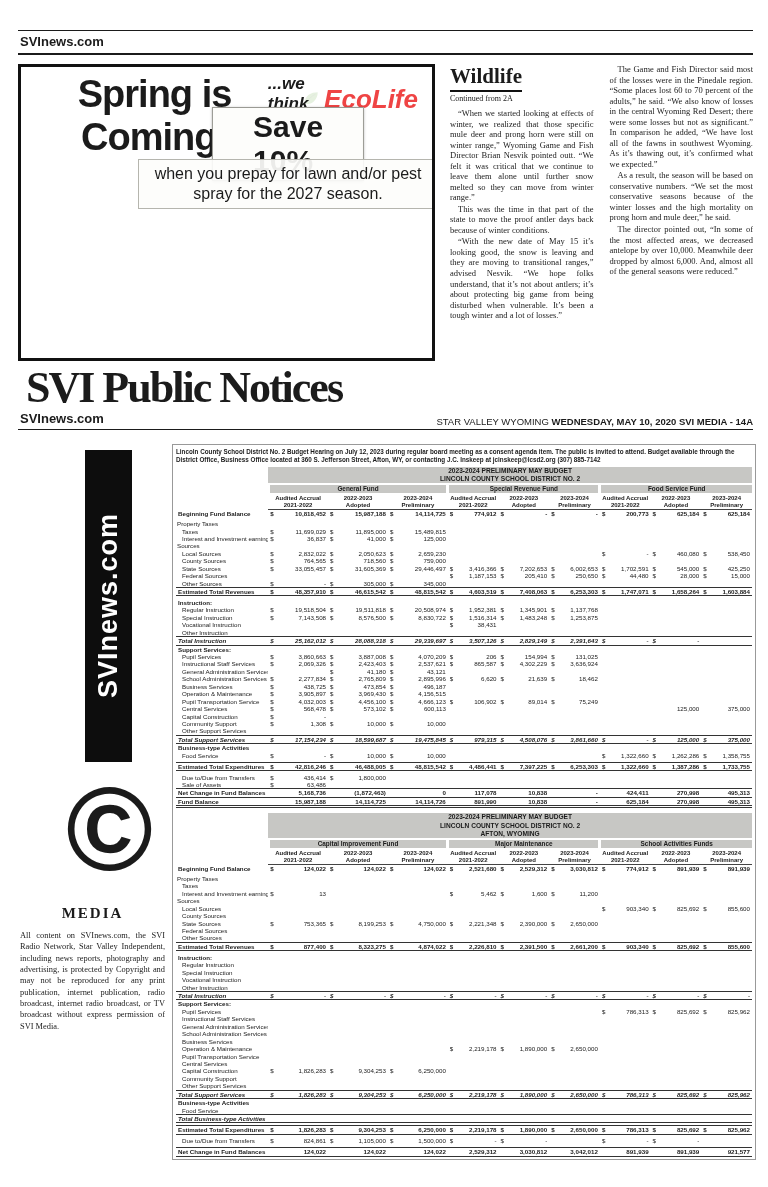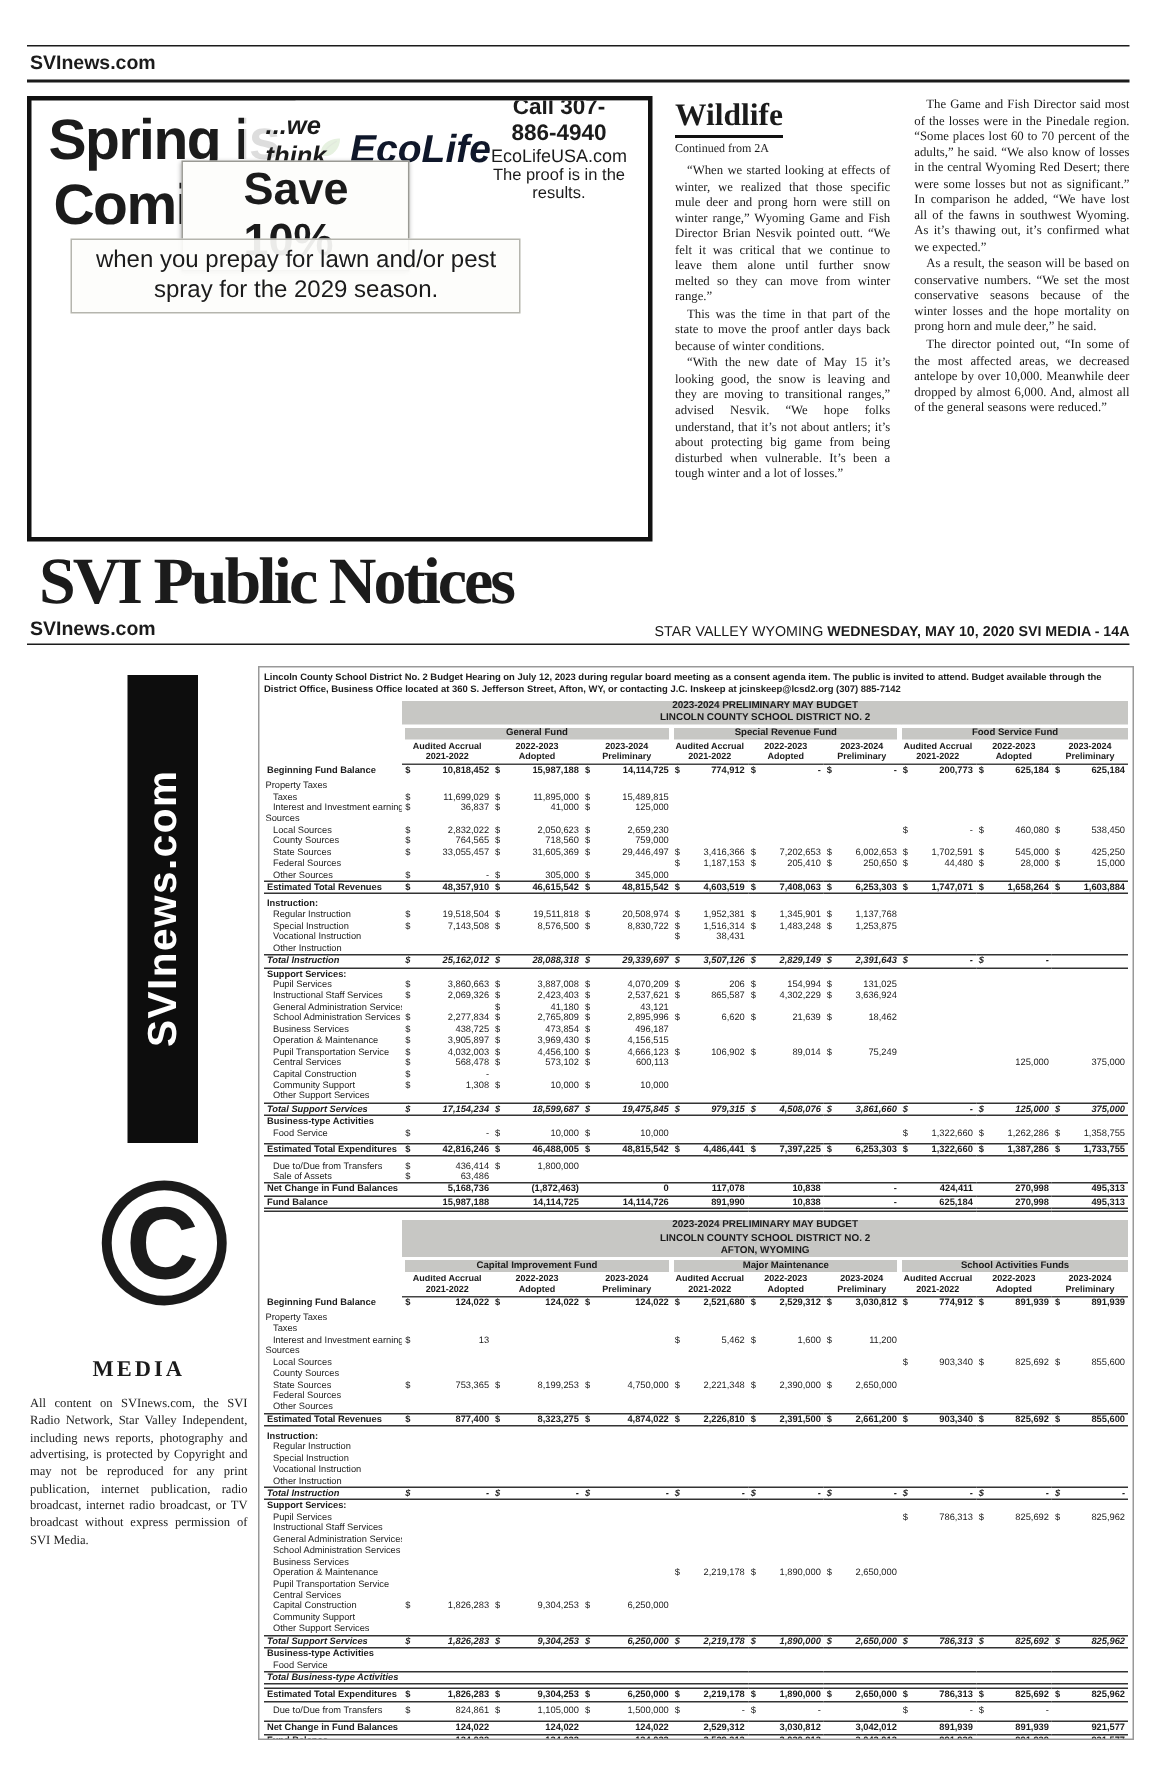--- a/index.html
+++ b/index.html
@@ -27,21 +27,21 @@
                 font-style:italic; font-size:17px; font-family:"Liberation Sans", sans-serif; }
   .ad-save { position:absolute; left:50%; top:40px; transform:translateX(-50%);
              background:#fdfdfb; border:1px solid #9a9a94; box-shadow:0 1px 3px rgba(0,0,0,.35);
              padding:2px 40px; font-family:"Liberation Sans", sans-serif; font-weight:bold; font-size:30px; }
   .ad-body { position:absolute; left:50%; top:92px; transform:translateX(-50%); width:300px;
              background:rgba(253,253,251,.92); border:1px solid #b5b5ae; text-align:center;
              font-family:"Liberation Sans", sans-serif; font-size:16px; line-height:1.25; padding:4px 8px; }
   .ad-footer { height:64px; background:#fff; display:flex; align-items:center;
                justify-content:space-between; padding:4px 14px; }
   .ad-logo { display:flex; align-items:center; gap:4px; font-family:"Liberation Sans", sans-serif;
-             font-weight:bold; font-style:italic; font-size:26px; color:#0f172a; }
+             font-weight:bold; font-style:italic; font-size:26px; color:#ef4444; }
   .ad-contact { text-align:center; font-family:"Liberation Sans", sans-serif; }
   .ad-call { font-weight:bold; font-size:15px; }
   .ad-site { font-size:12px; }
   .ad-tag  { font-size:11px; }
 
   
   .article { left:450px; top:64px; width:303px; height:300px; display:flex; gap:16px; overflow:hidden; }
   .article .col { width:146px; }
   .article-title { font-weight:bold; font-size:21px; display:inline-block;
                    border-bottom:2.5px solid #111; padding-bottom:1px; }
@@ -97,54 +97,49 @@
 
 <div class="abs masthead">
   <div class="mh-right">SVInews.com</div>
 </div>
 
 <div class="abs ad">
   <div class="ad-head">Spring is Coming!</div>
   <div class="ad-photo">
     <div class="ad-wethink">...we think</div>
     <div class="ad-save">Save 10%</div>
-    <div class="ad-body">when you prepay for lawn and/or pest spray for the 2029 season.</div>
+    <div class="ad-body">when you prepay for lawn and/or pest spray for the 2027 season.</div>
   </div>
   <div class="ad-footer">
     <div class="ad-logo">
       <span>
         <svg width="18" height="18" viewBox="0 0 20 20">
             <path d="M3 15 C3 6 10 2.5 17.5 2.5 C17.5 11 10.5 16.5 5.5 15.5 C4.3 15.3 3 15 3 15 Z" fill="#5a9e32"></path>
             <path d="M3.5 15 C6.5 10.5 10.5 7 15 4.5" stroke="#3c6e1f" stroke-width="1" fill="none"></path>
           </svg>
       </span>
       <span>EcoLife</span>
-    </div>
-    <div class="ad-contact">
-      <div class="ad-call">Call 307-886-4940</div>
-      <div class="ad-site">EcoLifeUSA.com</div>
-      <div class="ad-tag">The proof is in the results.</div>
     </div>
   </div>
 </div>
 
 <div class="abs article">
   <div class="col">
     <div><span class="article-title">Wildlife</span></div>
     <div class="article-cont">Continued from 2A</div>
     <div>
         <p>“When we started looking at effects of winter, we realized that those specific mule deer and prong horn were still on winter range,” Wyoming Game and Fish Director Brian Nesvik pointed outt. “We felt it was critical that we continue to leave them alone until further snow melted so they can move from winter range.”</p>
         <p>This was the time in that part of the state to move the proof antler days back because of winter conditions.</p>
         <p>“With the new date of May 15 it’s looking good, the snow is leaving and they are moving to transitional ranges,” advised Nesvik. “We hope folks understand, that it’s not about antlers; it’s about protecting big game from being disturbed when vulnerable. It’s been a tough winter and a lot of losses.”</p>
       </div>
   </div>
   <div class="col">
     <div>
         <p>The Game and Fish Director said most of the losses were in the Pinedale region. “Some places lost 60 to 70 percent of the adults,” he said. “We also know of losses in the central Wyoming Red Desert; there were some losses but not as significant.” In comparison he added, “We have lost all of the fawns in southwest Wyoming. As it’s thawing out, it’s confirmed what we expected.”</p>
-        <p>As a result, the season will be based on conservative numbers. “We set the most conservative seasons because of the winter losses and the hope mortality on prong horn and mule deer,” he said.</p>
+        <p>As a result, the season will be based on conservative numbers. “We set the most conservative seasons because of the winter losses and the high mortality on prong horn and mule deer,” he said.</p>
         <p>The director pointed out, “In some of the most affected areas, we decreased antelope by over 10,000. Meanwhile deer dropped by almost 6,000. And, almost all of the general seasons were reduced.”</p>
       </div>
   </div>
 </div>
 
 <div class="abs pn-title">SVI Public Notices</div>
 <div class="abs pn-site">SVInews.com</div>
 <div class="abs pn-dateline">
   <span>STAR VALLEY WYOMING </span><span class="mh-bold">WEDNESDAY, MAY 10, 2020 SVI MEDIA - 14A</span>
 </div>

